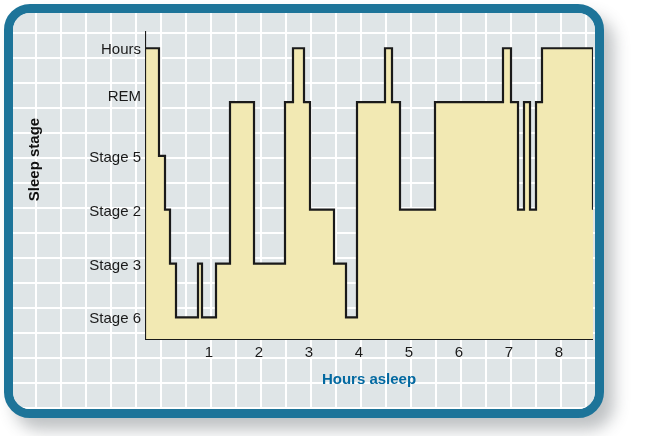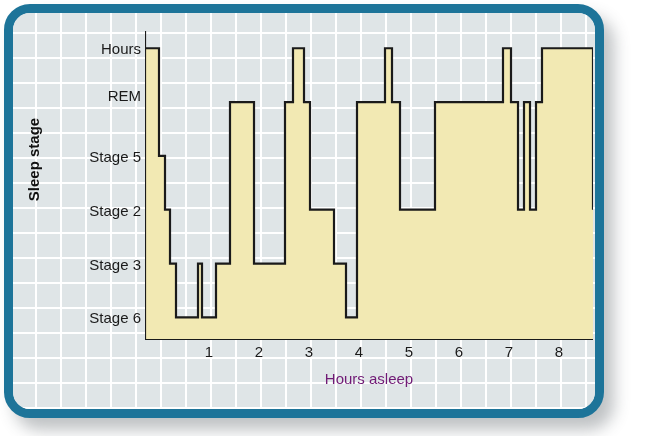--- a/index.html
+++ b/index.html
@@ -99,22 +99,22 @@
   }
 
   
   .x-axis-title {
     position: absolute;
     left: 132px;
     top: 357px;
     width: 448px;
     text-align: center;
     font-size: 15px;
-    font-weight: normal;
-    color: #701a75;
+    font-weight: bold;
+    color: #0369a1;
   }
   .y-axis-title {
     position: absolute;
     left: -45px;
     top: 138px;
     width: 130px;
     text-align: center;
     font-size: 15px;
     font-weight: bold;
     color: #111111;

